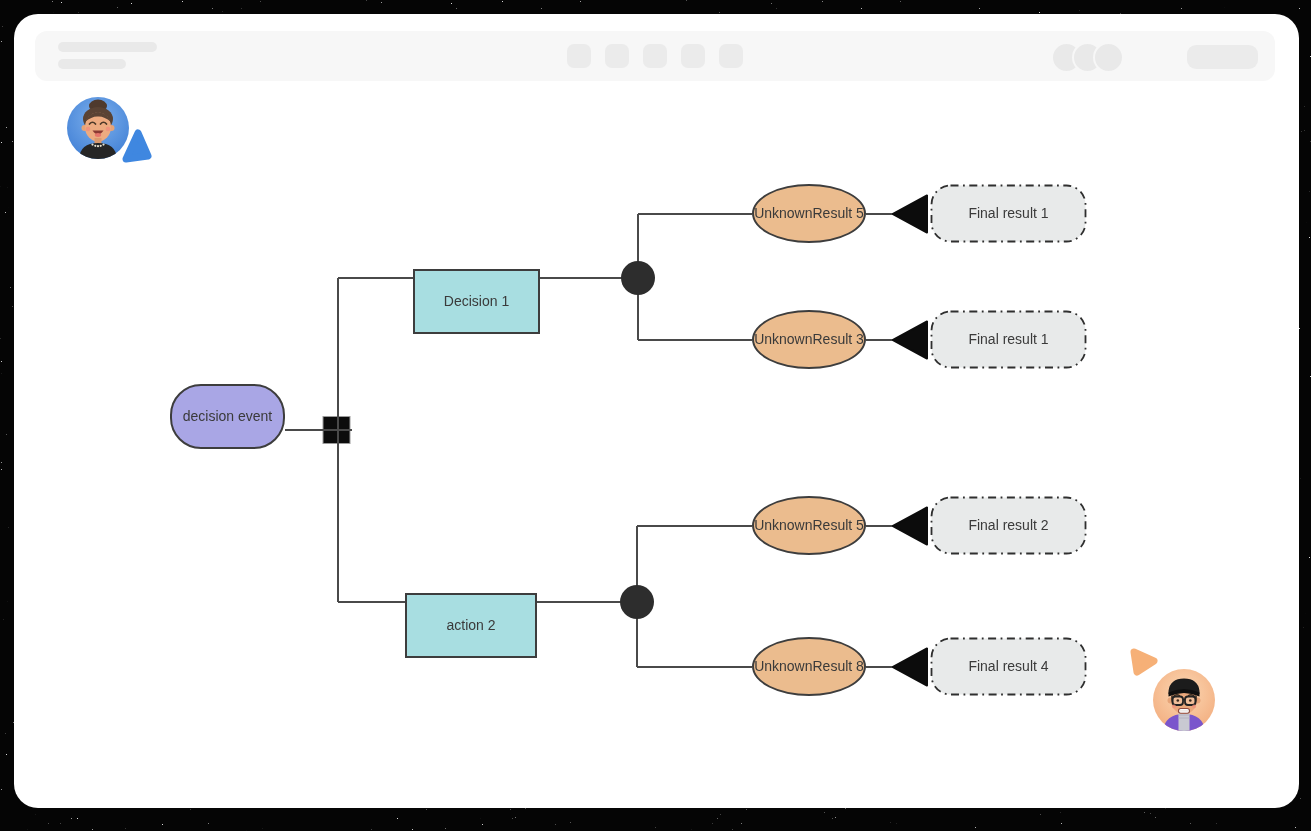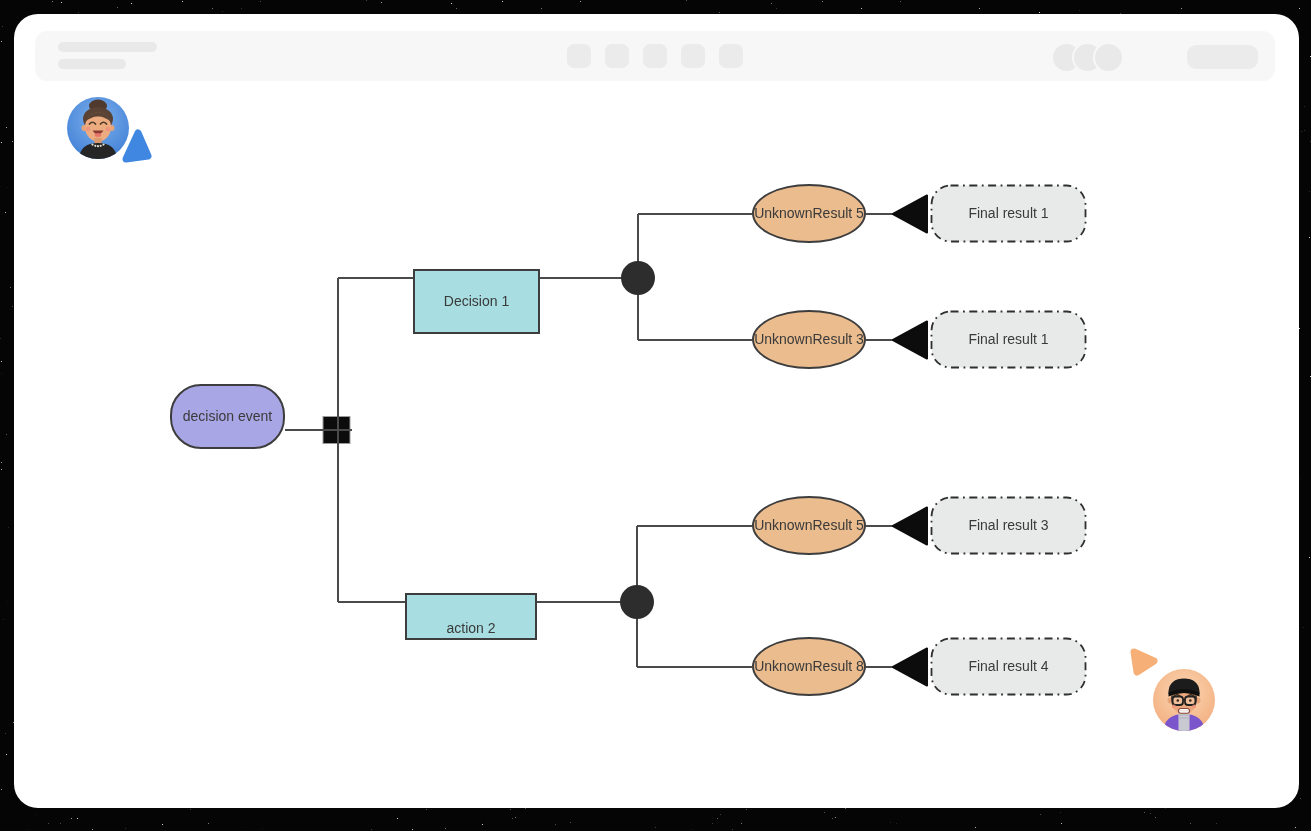--- a/index.html
+++ b/index.html
@@ -99,21 +99,21 @@
   </svg>
 
   <div class="node rect-node event-node" style="left:170px;top:384px;width:115px;height:65px;border-radius:31px;">
     <span>decision event</span>
   </div>
 
   <div class="node rect-node decision-node" style="left:413px;top:245px;width:127px;height:65px;">
     <span>Decision 1</span>
   </div>
 
-  <div class="node rect-node decision-node" style="left:405px;top:569px;width:132px;height:47px;align-items:flex-end;">
+  <div class="node rect-node decision-node" style="left:405px;top:569px;width:132px;height:65px;">
     <span>action 2</span>
   </div>
 
   <div class="node ellipse-node" style="left:752px;top:184px;width:114px;height:59px;">
     <span>Unknown</span>
     <span>Result 5</span>
   </div>
   <div class="node ellipse-node" style="left:752px;top:310px;width:114px;height:59px;">
     <span>Unknown</span>
     <span>Result 3</span>
@@ -136,21 +136,21 @@
   <div class="node final-node" style="left:930px;top:310px;width:157px;height:59px;">
     <svg class="final-frame" width="157" height="59">
       <rect x="1.5" y="1.5" width="154" height="56" rx="19" fill="#e8eaea" stroke="#2f2f2f" stroke-width="1.8" stroke-dasharray="8 4.5 1.8 4.5"></rect>
     </svg>
     <span>Final result 1</span>
   </div>
   <div class="node final-node" style="left:930px;top:496px;width:157px;height:59px;">
     <svg class="final-frame" width="157" height="59">
       <rect x="1.5" y="1.5" width="154" height="56" rx="19" fill="#e8eaea" stroke="#2f2f2f" stroke-width="1.8" stroke-dasharray="8 4.5 1.8 4.5"></rect>
     </svg>
-    <span>Final result 3</span>
+    <span>Final result 2</span>
   </div>
   <div class="node final-node" style="left:930px;top:637px;width:157px;height:59px;">
     <svg class="final-frame" width="157" height="59">
       <rect x="1.5" y="1.5" width="154" height="56" rx="19" fill="#e8eaea" stroke="#2f2f2f" stroke-width="1.8" stroke-dasharray="8 4.5 1.8 4.5"></rect>
     </svg>
     <span>Final result 4</span>
   </div>
 
   <div class="collab" style="left:67px;top:97px;width:95px;height:75px;">
     <svg width="62" height="62" viewBox="0 0 62 62">

